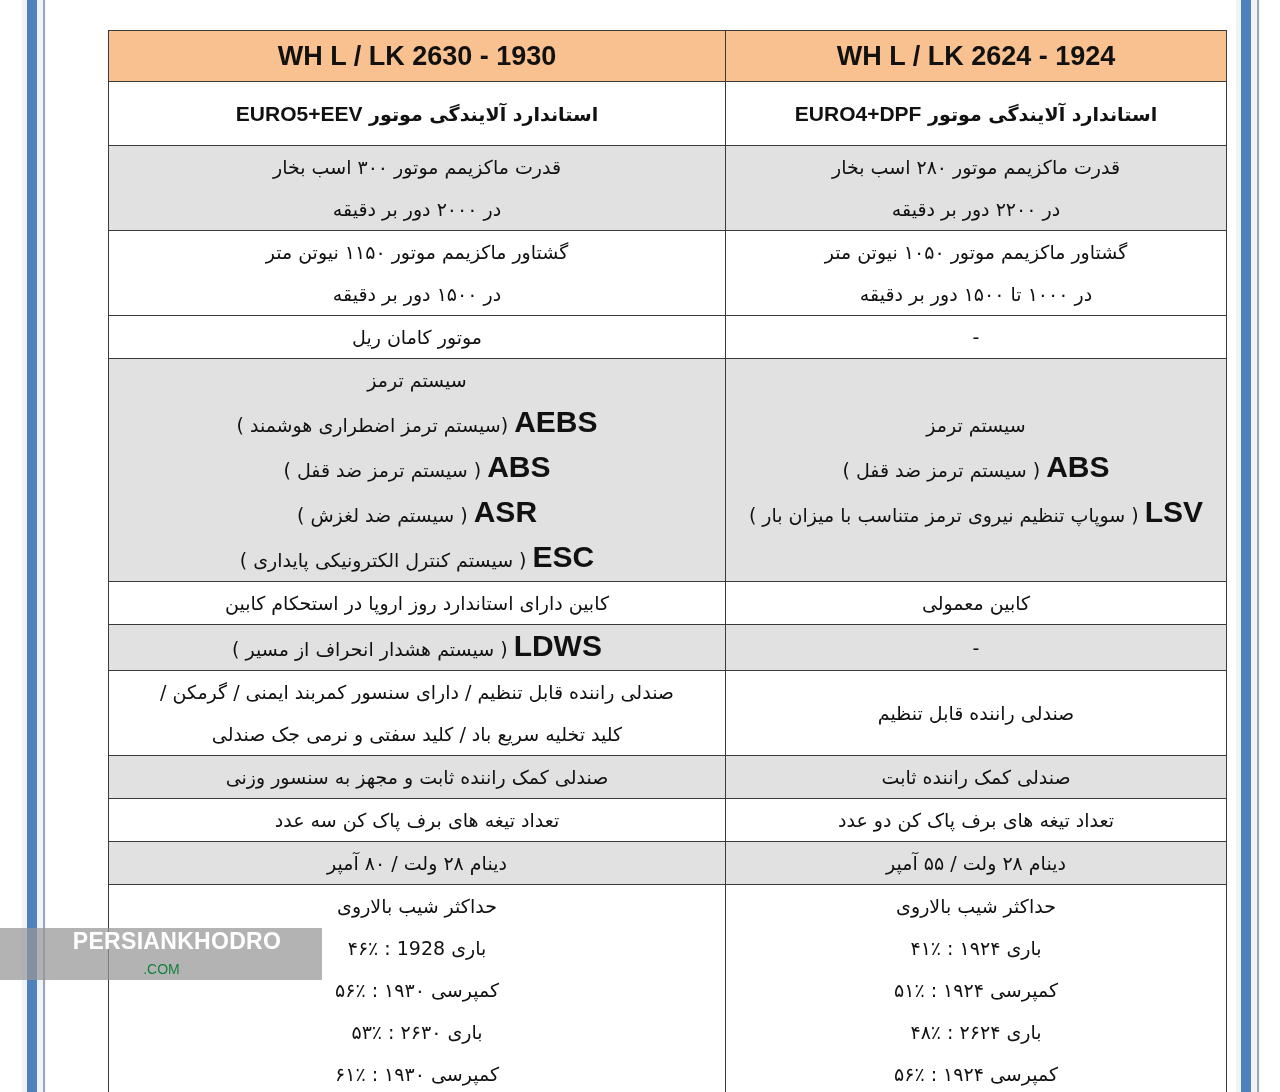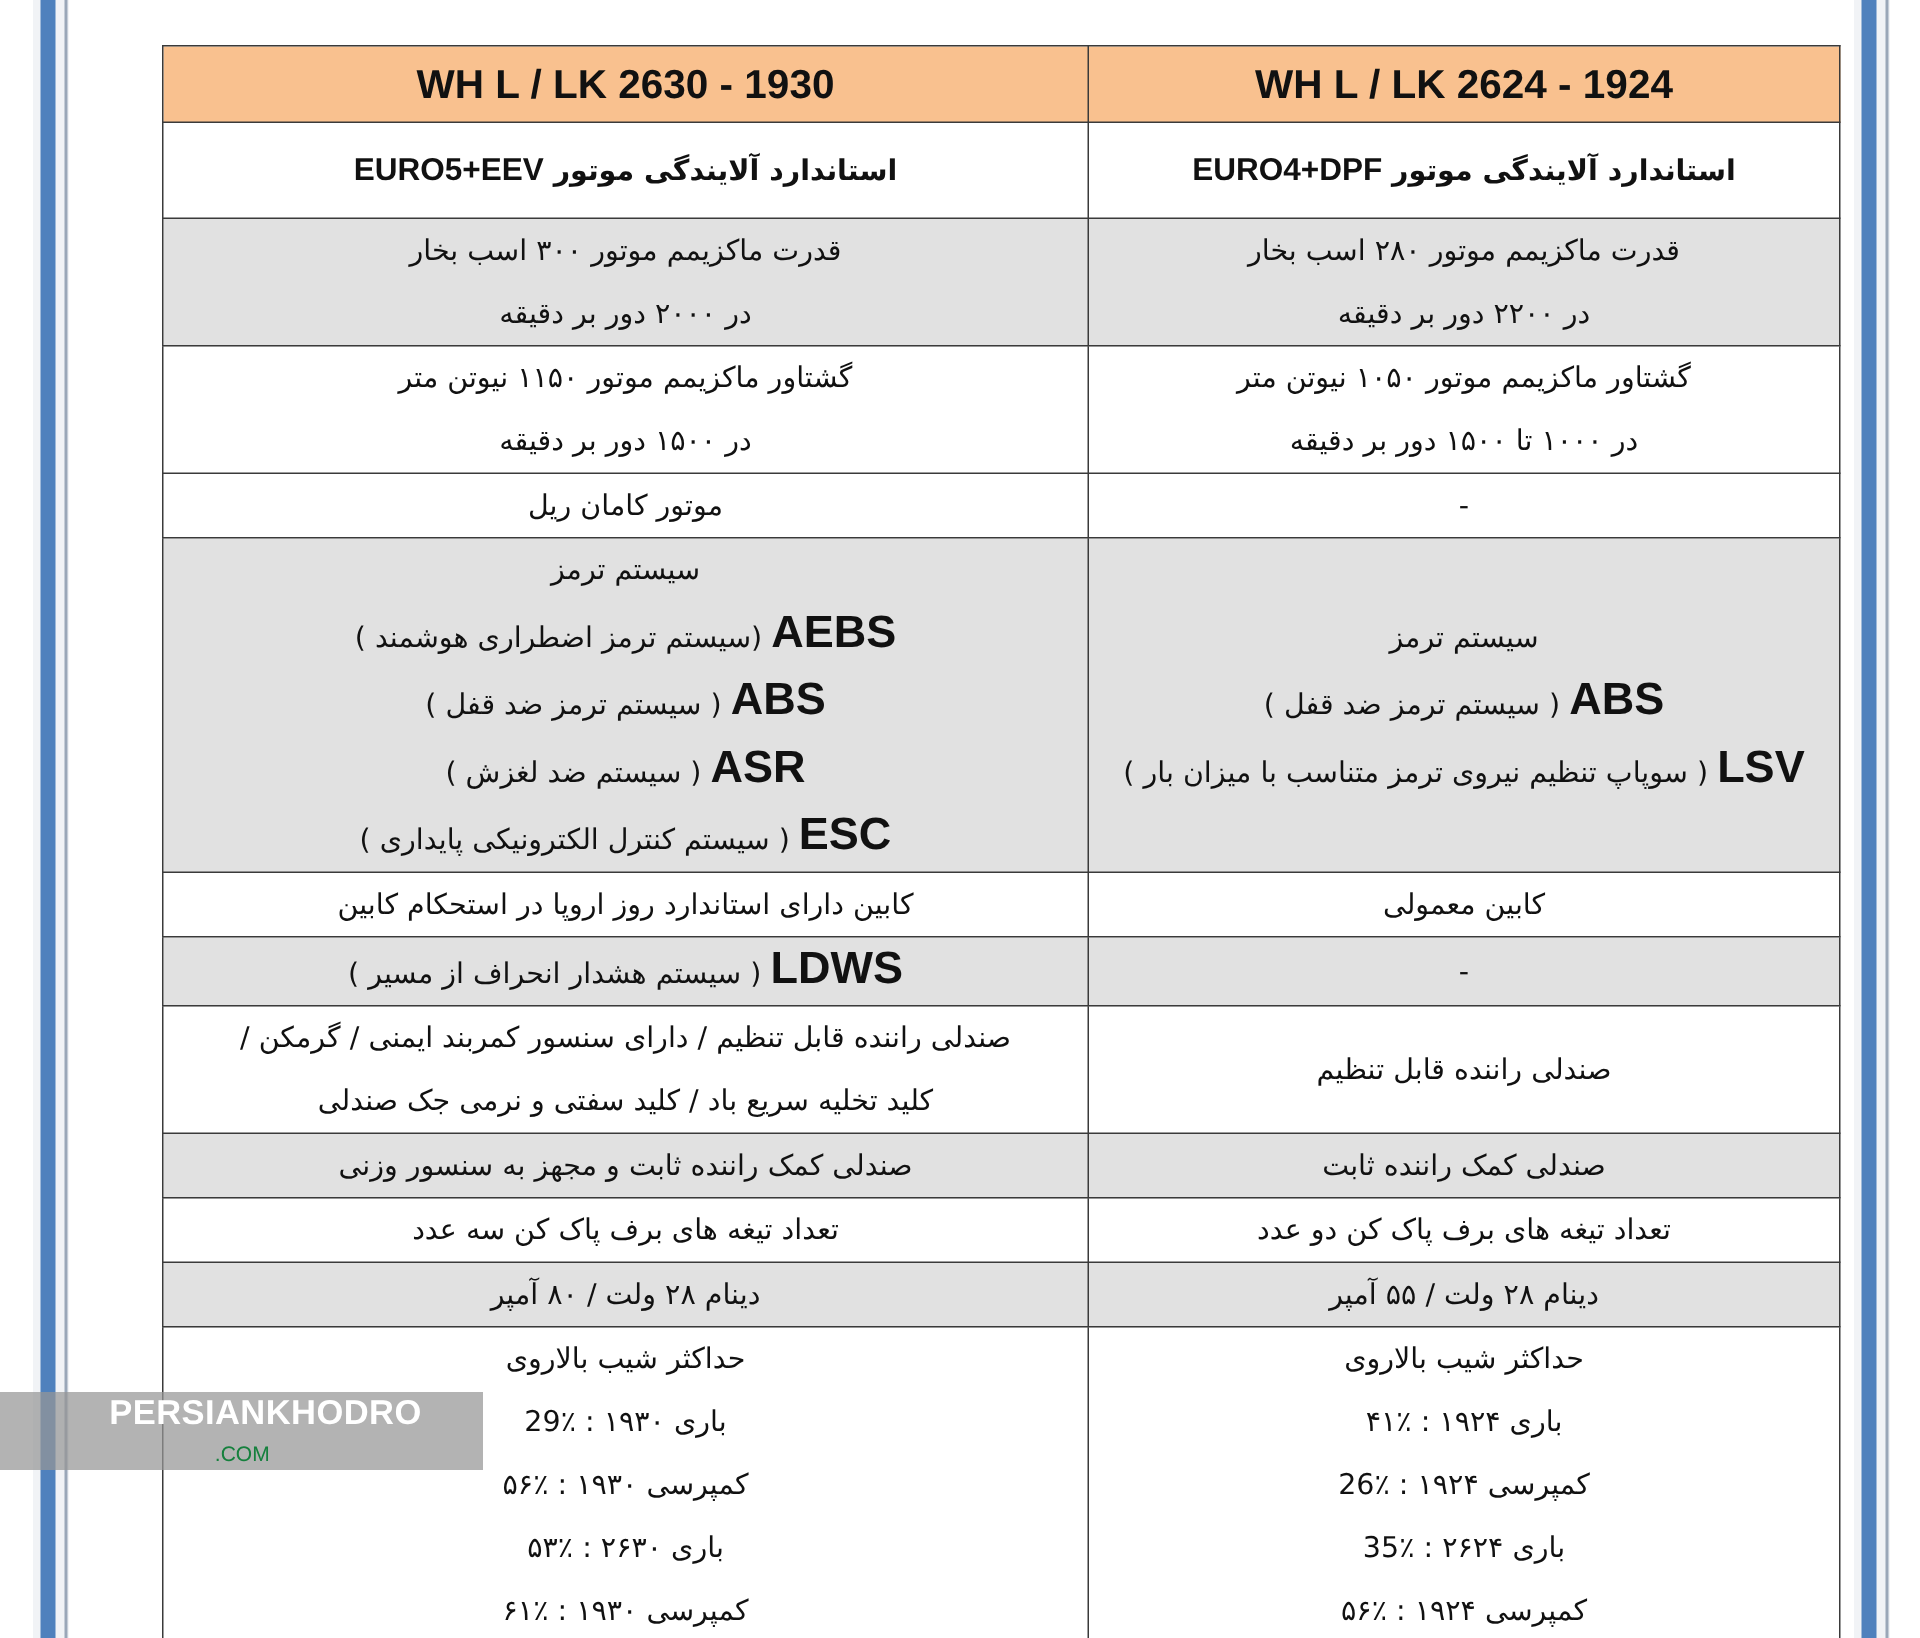--- a/index.html
+++ b/index.html
@@ -193,30 +193,30 @@
         <span class="ln">دینام ۲۸ ولت / ۸۰ آمپر</span>
       </td>
       <td>
         <span class="ln">دینام ۲۸ ولت / ۵۵ آمپر</span>
       </td>
     </tr>
 
     <tr class="r-slope">
       <td>
         <span class="ln">حداکثر شیب بالاروی</span>
-        <span class="ln">باری ۱۹۳۰ : ٪29</span>
+        <span class="ln">باری 1928 : ٪۴۶</span>
         <span class="ln">کمپرسی ۱۹۳۰ : ٪۵۶</span>
         <span class="ln">باری ۲۶۳۰ : ٪۵۳</span>
         <span class="ln">کمپرسی ۱۹۳۰ : ٪۶۱</span>
       </td>
       <td>
         <span class="ln">حداکثر شیب بالاروی</span>
         <span class="ln">باری ۱۹۲۴ : ٪۴۱</span>
-        <span class="ln">کمپرسی ۱۹۲۴ : ٪26</span>
-        <span class="ln">باری ۲۶۲۴ : ٪35</span>
+        <span class="ln">کمپرسی ۱۹۲۴ : ٪۵۱</span>
+        <span class="ln">باری ۲۶۲۴ : ٪۴۸</span>
         <span class="ln">کمپرسی ۱۹۲۴ : ٪۵۶</span>
       </td>
     </tr>
   </tbody>
 </table>
 
 <div class="watermark">
   <span class="wm-main">PERSIANKHODRO</span>
   <span class="wm-tld">.COM</span>
 </div>

